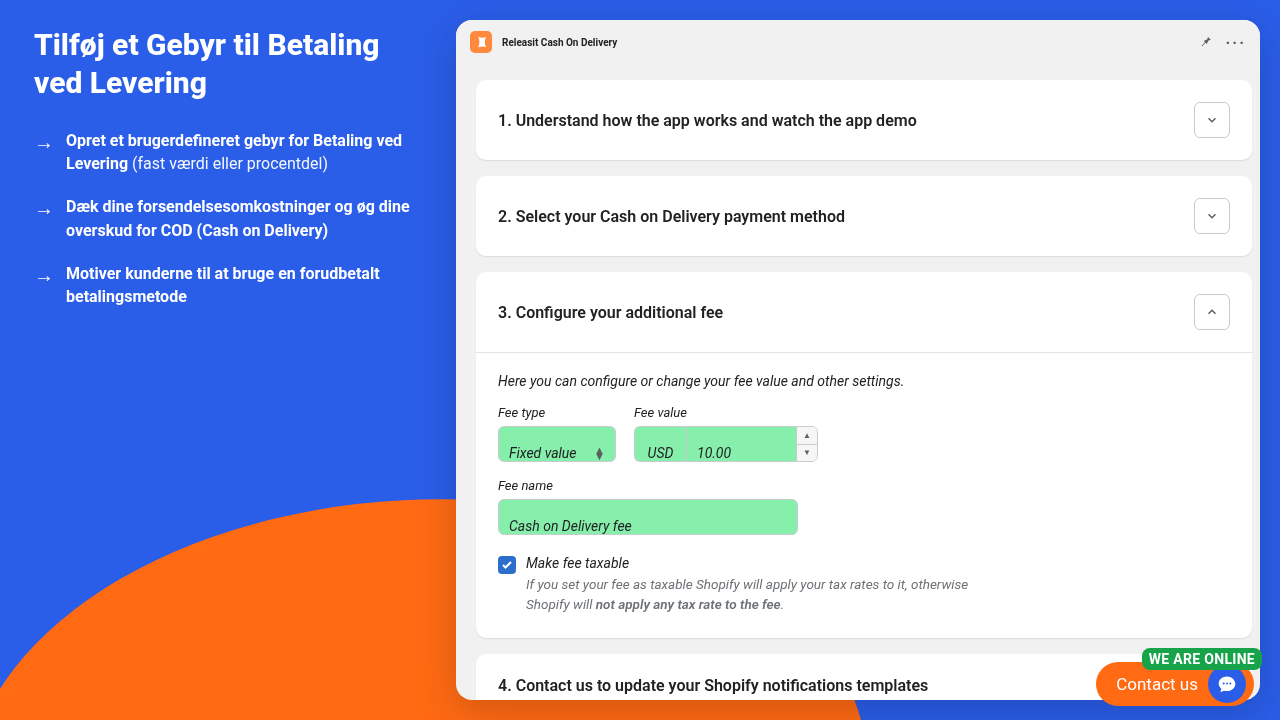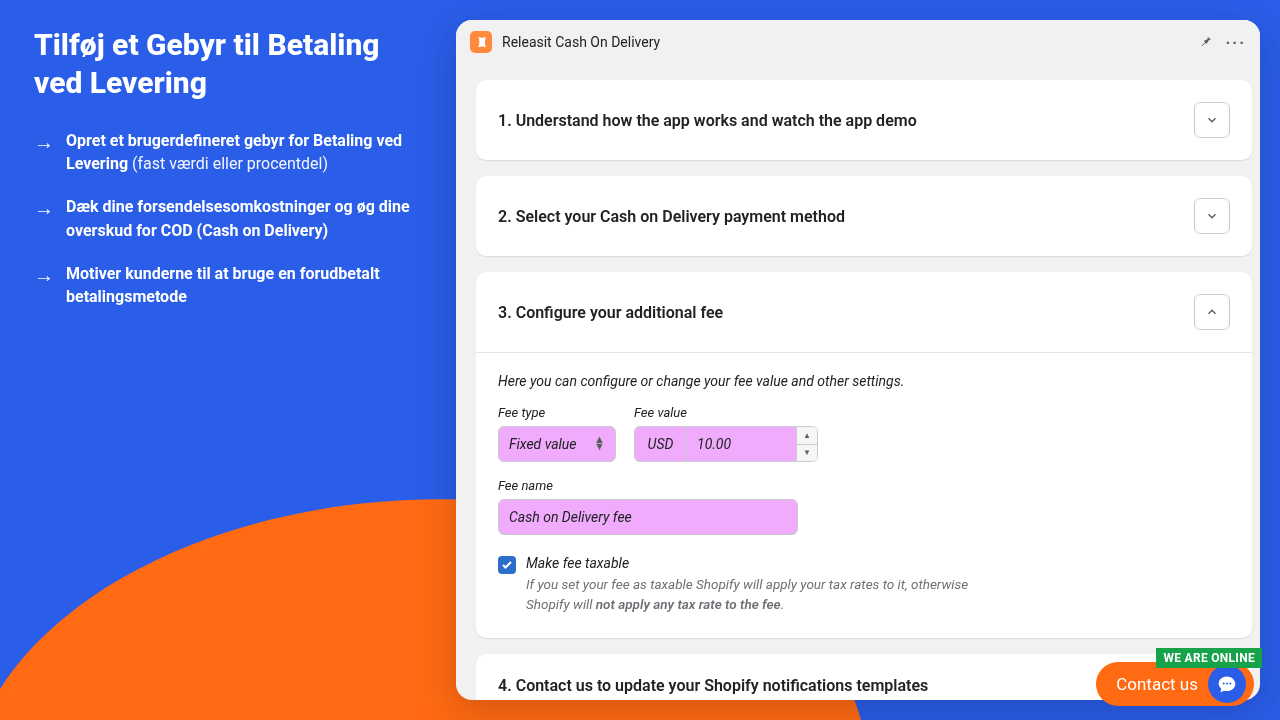--- a/index.html
+++ b/index.html
@@ -68,21 +68,21 @@
     gap: 10px;
     background: #f1f1f1;
   }
   .app-icon {
     width: 22px; height: 22px;
     background: #ff8a3d;
     border-radius: 5px;
     display: flex; align-items: center; justify-content: center;
   }
   .app-icon svg { width: 14px; height: 14px; }
-  .app-title { font-size: 14px; color: #202223; font-weight: 400; }
+  .app-title { font-size: 10px; color: #202223; font-weight: 700; }
   .tb-right { margin-left: auto; display: flex; gap: 14px; color: #5c5f62; }
   .tb-right span { cursor: pointer; }
 
   .scroll {
     padding: 0 8px 20px 20px;
     height: calc(100% - 44px);
     overflow: hidden;
   }
   .panel {
     background: #fff;
@@ -115,24 +115,24 @@
     padding: 20px 22px 24px 22px;
     font-style: italic;
   }
   .desc { font-size: 14px; color: #202223; margin-bottom: 16px; }
   .row { display: flex; gap: 18px; margin-bottom: 16px; }
   .field label { display: block; font-size: 13px; color: #202223; margin-bottom: 6px; }
   .select, .usd, .num, .textin {
     height: 36px;
     border: 1px solid #c9cccf;
     border-radius: 6px;
-    background: #f0abfc;
+    background: #86efac;
     font-size: 14px;
     color: #202223;
-    display: flex; align-items: center;
+    display: flex; align-items: flex-end;
     padding: 0 10px;
   }
   .select { width: 118px; justify-content: space-between; cursor: pointer; }
   .select .caret { font-size: 11px; color: #5c5f62; line-height: .6; }
   .feeval { display: flex; }
   .usd { width: 52px; border-right: none; border-radius: 6px 0 0 6px; justify-content: center; }
   .num { width: 110px; border-radius: 0; border-right: none; }
   .spin {
     width: 22px; height: 36px;
     border: 1px solid #c9cccf;
@@ -186,24 +186,24 @@
     background: #2a5de8;
     border-radius: 50%;
     display: flex; align-items: center; justify-content: center;
     position: relative;
   }
   .online {
     position: absolute;
     top: -14px; right: -8px;
     background: #16a34a;
     color: #fff;
-    font-size: 12px;
+    font-size: 14px;
     font-weight: 700;
     padding: 3px 7px;
-    border-radius: 0;
+    border-radius: 8px;
     letter-spacing: .3px;
     white-space: nowrap;
   }
 </style>
 </head>
 <body>
 
 <div class="wave"></div>
 
 <div class="left">

